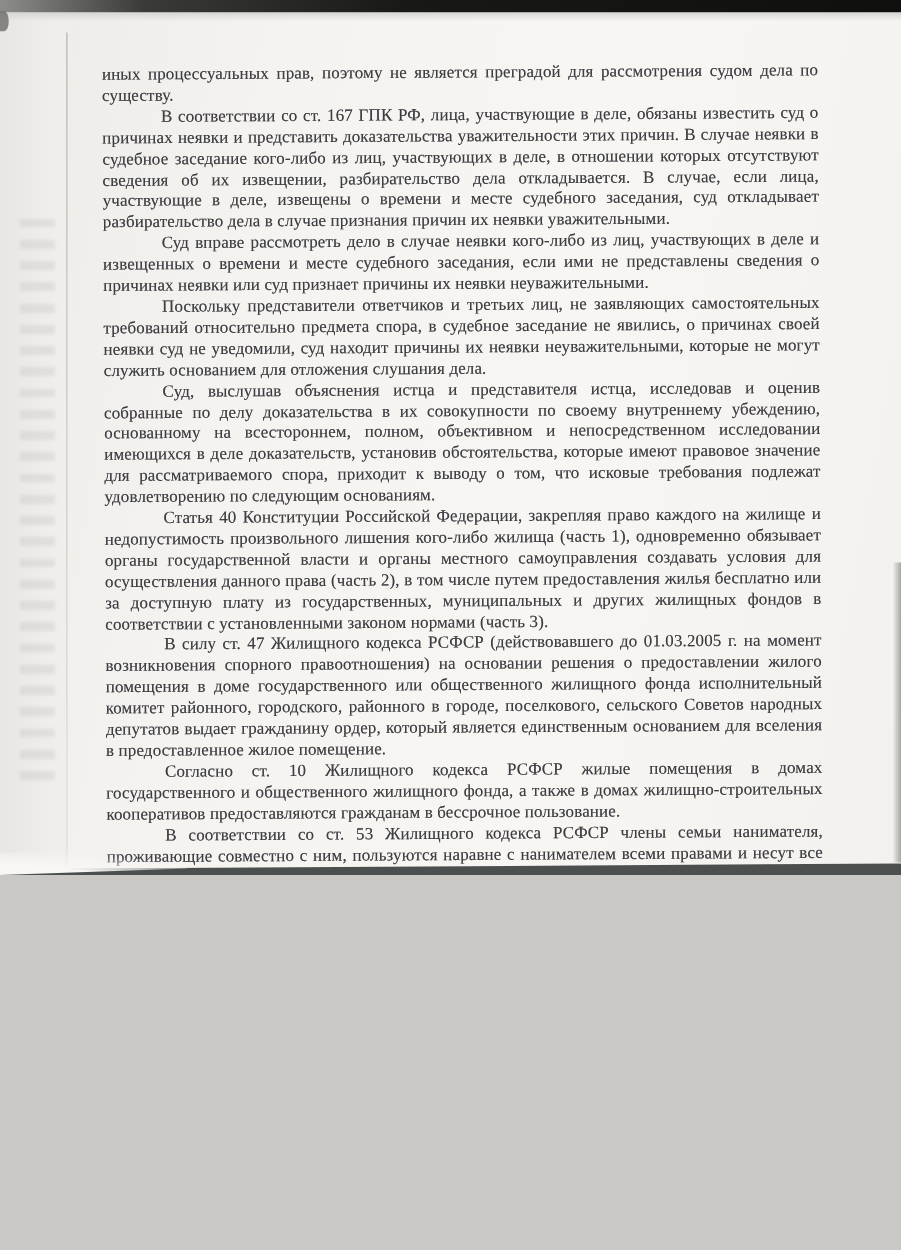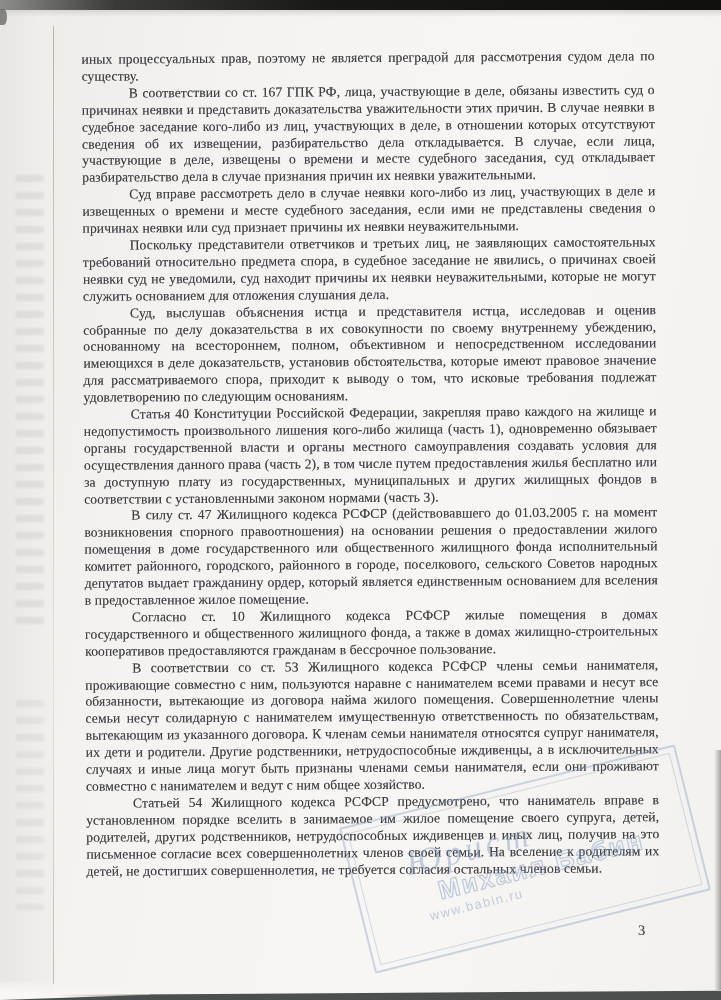--- a/index.html
+++ b/index.html
@@ -1,19 +1,19 @@
 <!DOCTYPE html>
 <html><head>
 <meta charset="utf-8">
 <style>
   html, body { margin: 0; padding: 0; background: #c9c8c4; }
   .scan {
     position: relative;
     width: 721px;
-    height: 1000px;
+    height: 700px;
     overflow: hidden;
     background:
       linear-gradient(100deg, #ecebe7 0%, #f4f3f0 28%, #f7f6f3 62%, #f2f1ed 100%);
     font-family: "Liberation Serif", serif;
   }
   
   .edge-top {
     position: absolute; top: 0; left: 0; right: 0; height: 10px;
     background: linear-gradient(90deg, #8d8d8b 0%, #3a3a38 16%, #181817 45%, #0f0f0e 100%);
   }

